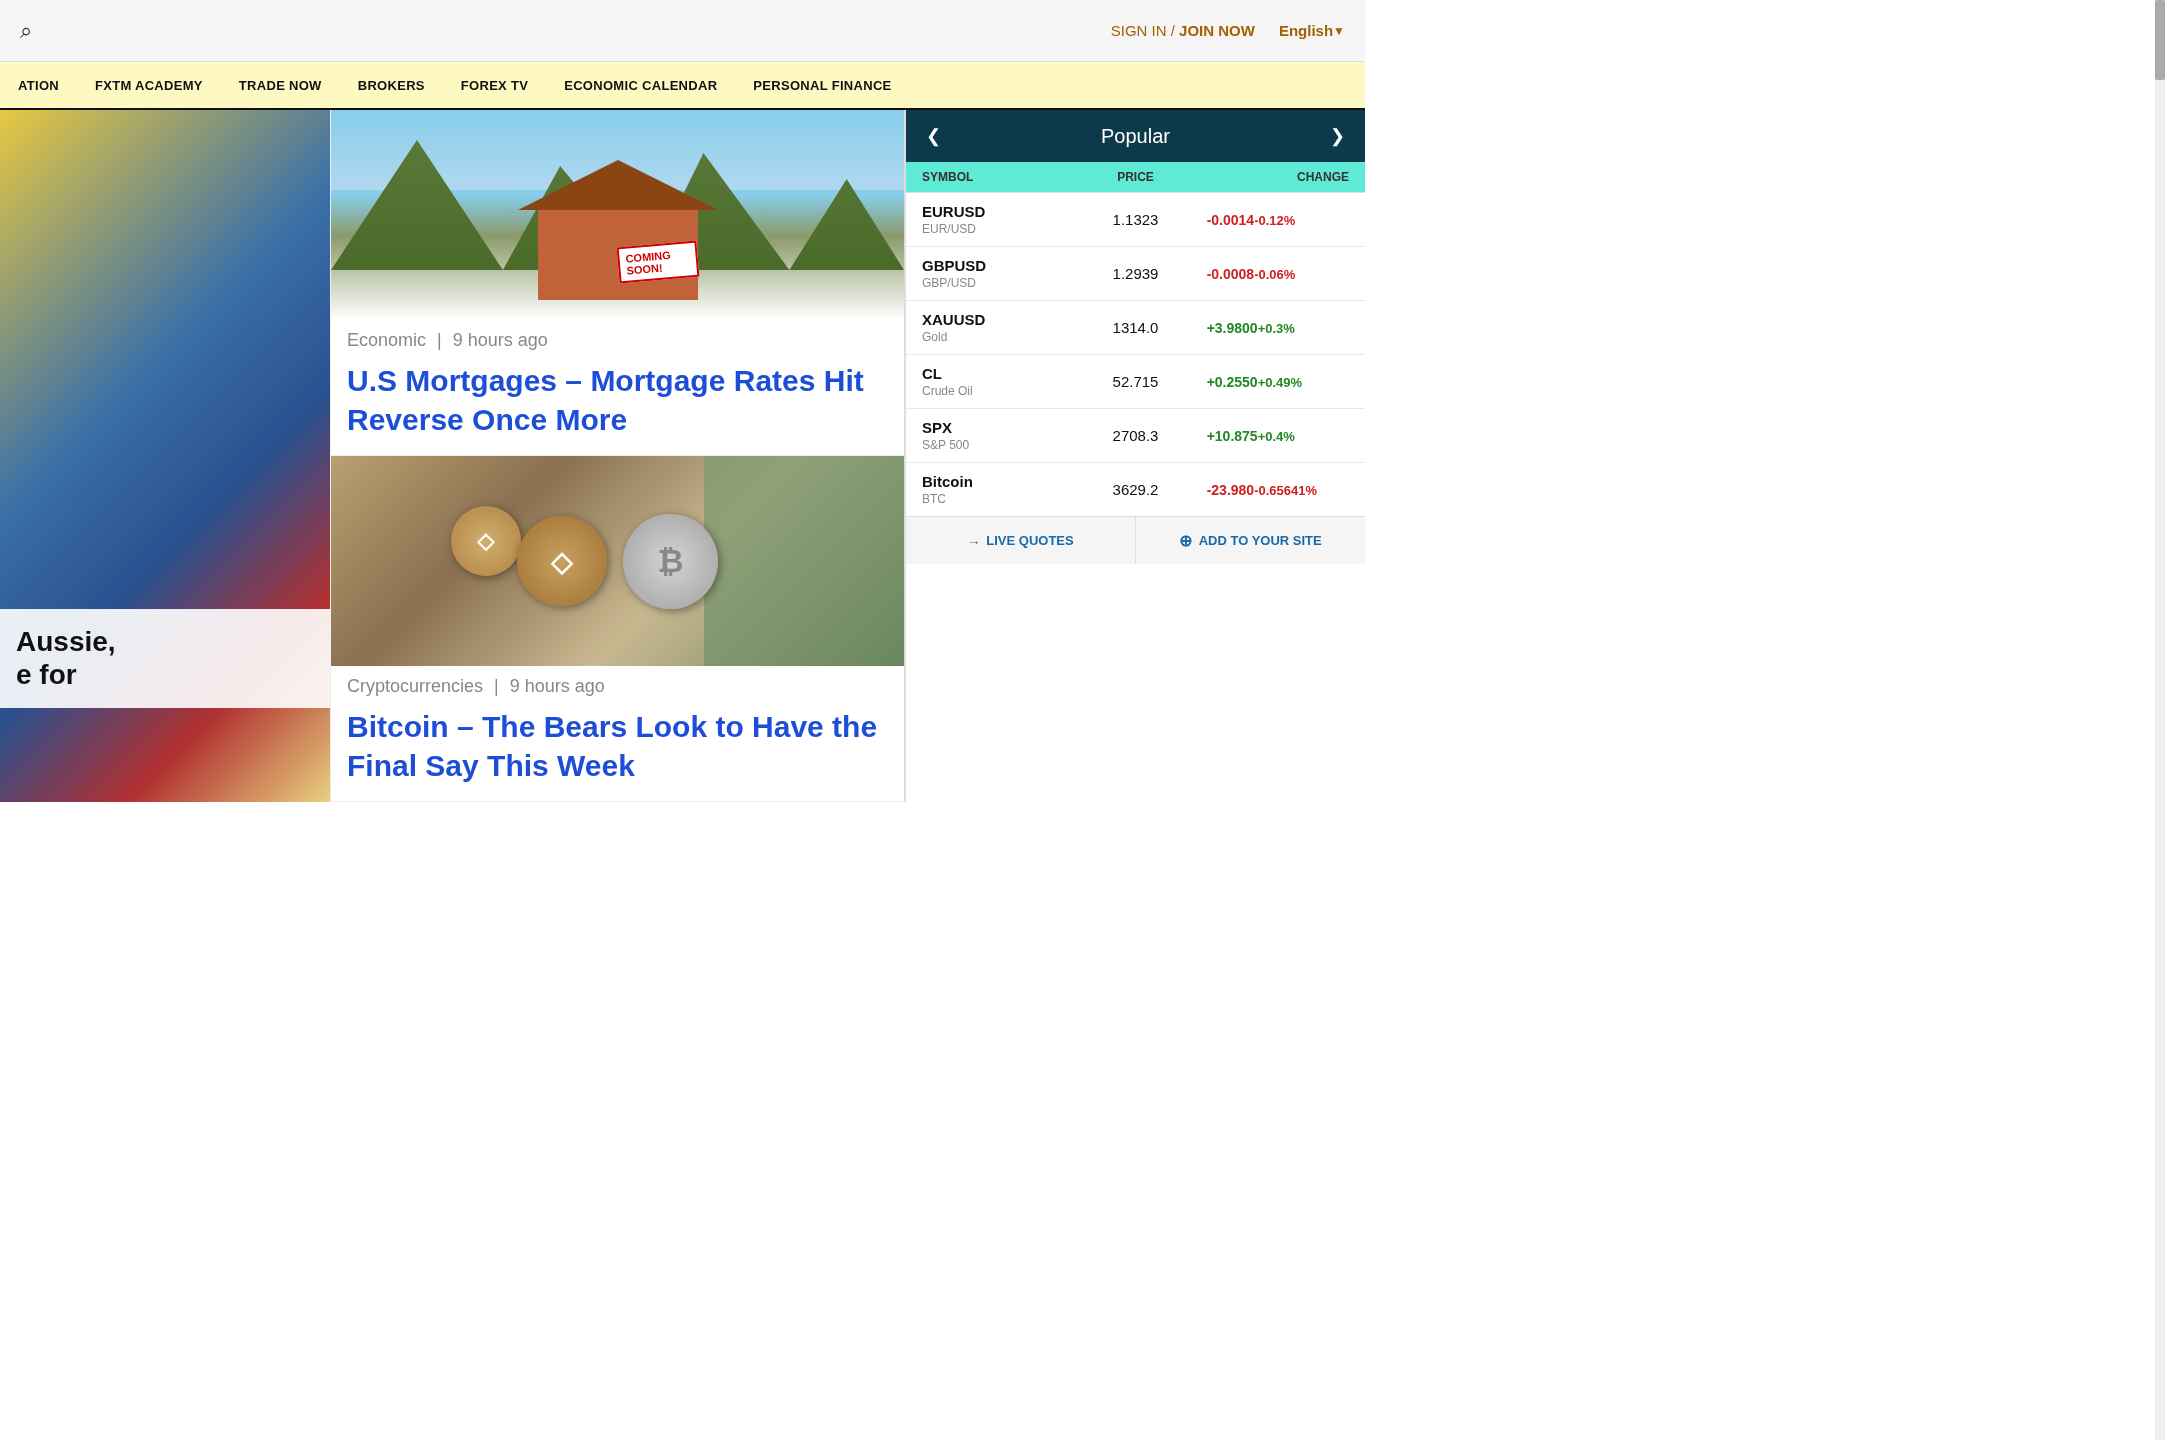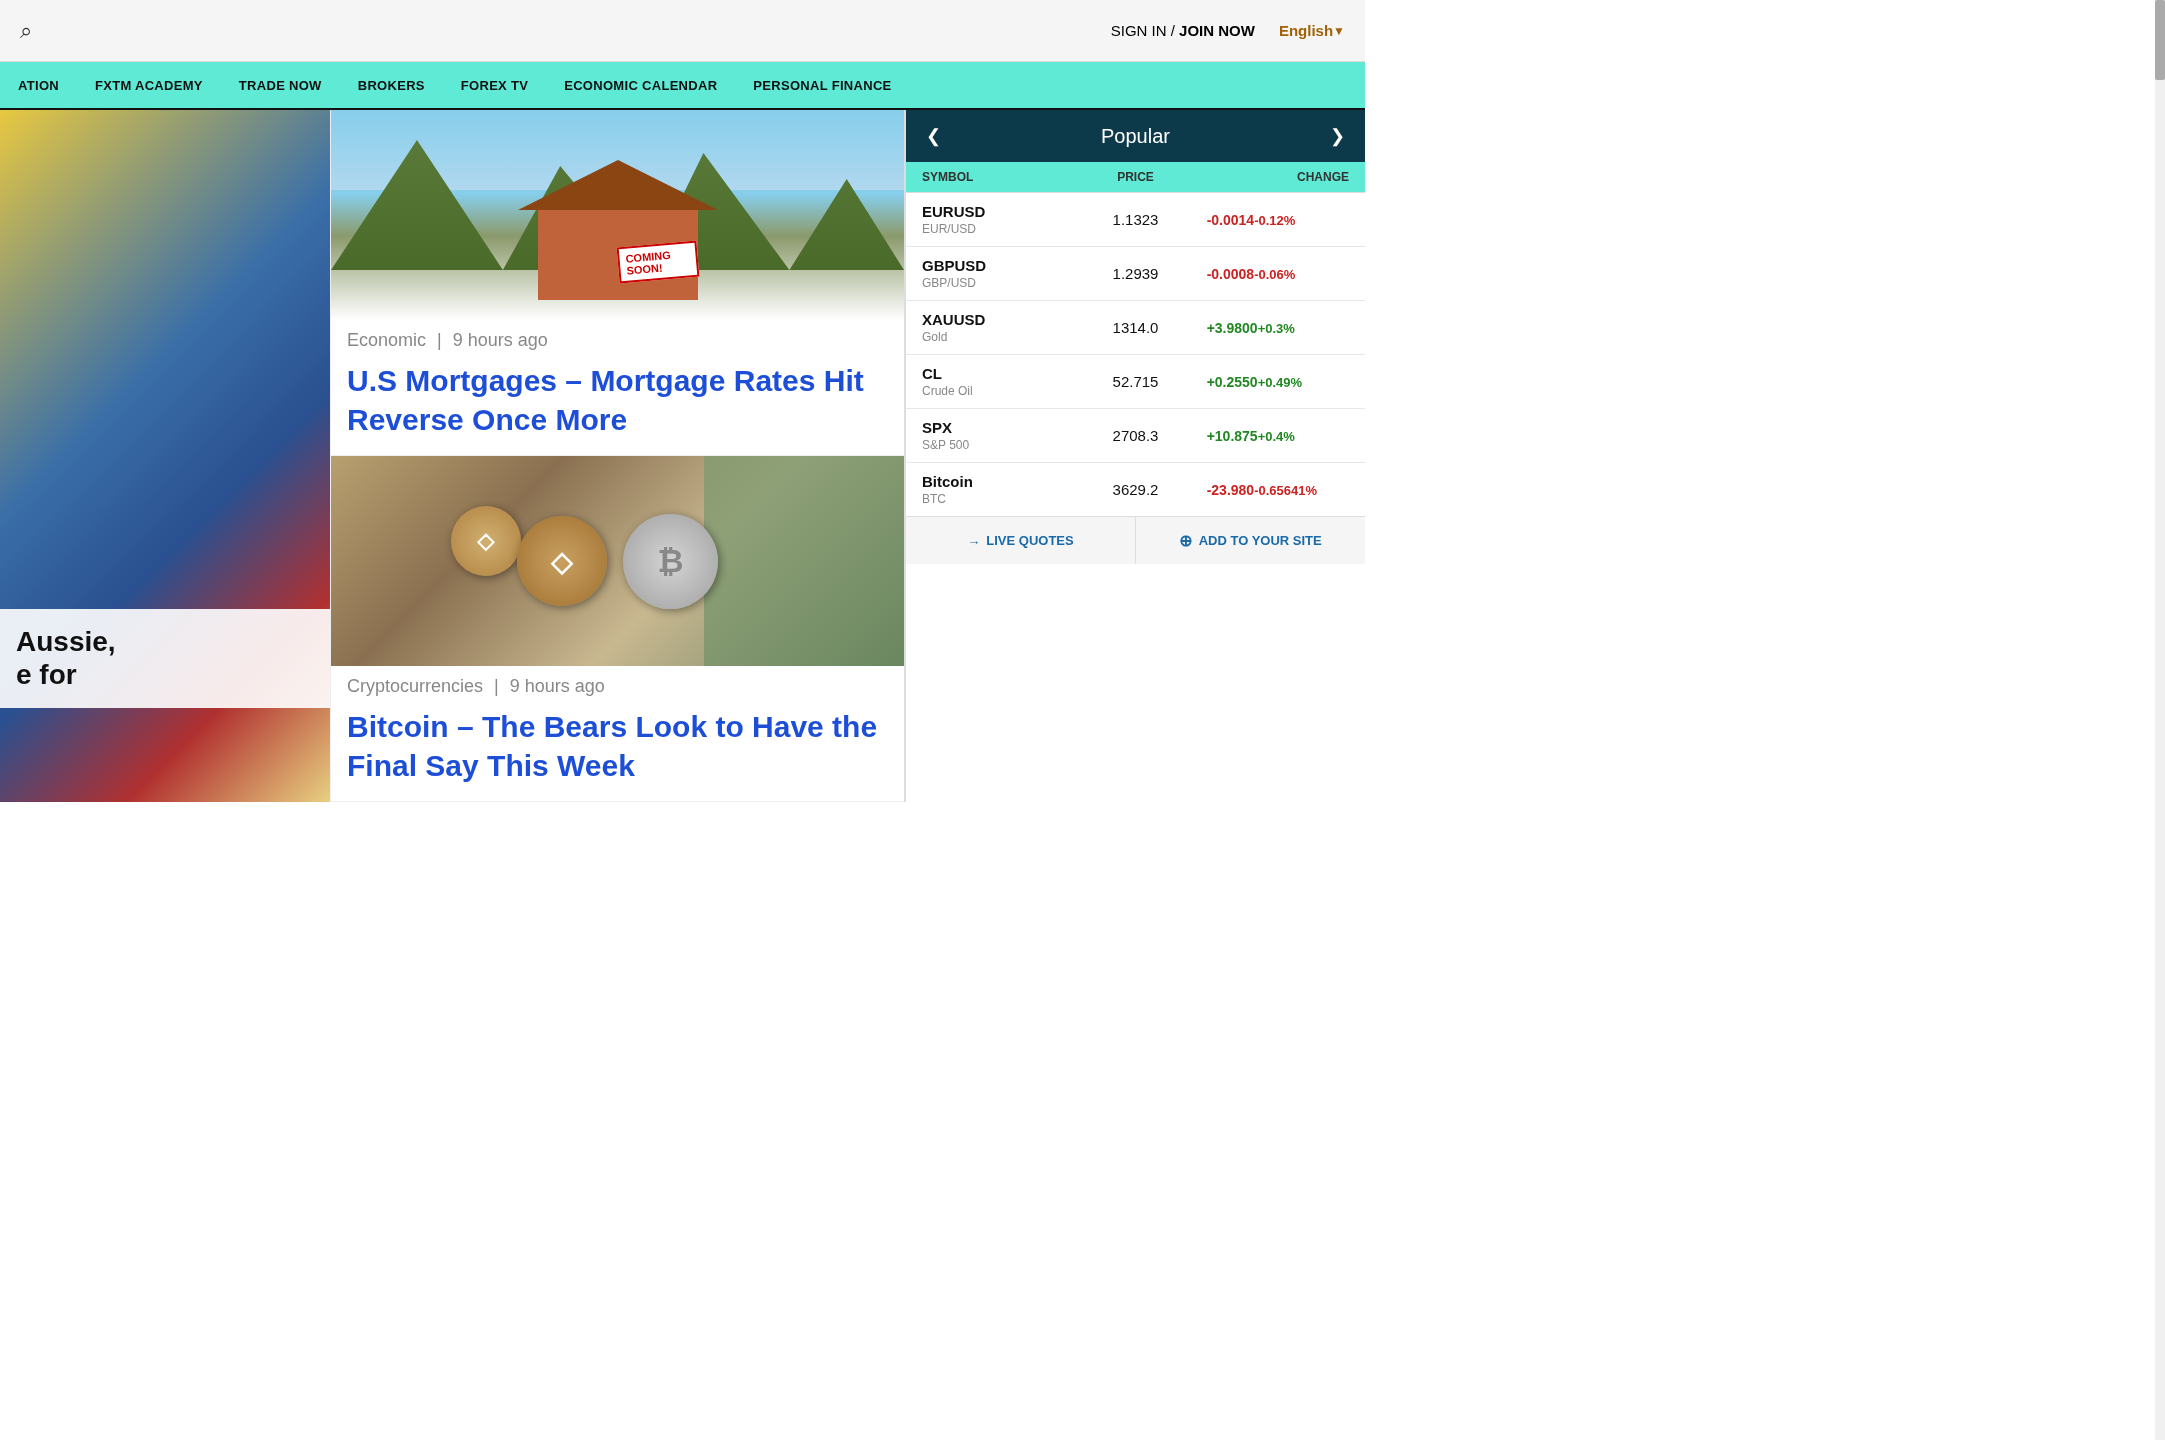--- a/index.html
+++ b/index.html
@@ -25,40 +25,40 @@
       color: #333;
       cursor: pointer;
     }
     .header-right {
       display: flex;
       align-items: center;
       gap: 24px;
     }
     .sign-in-join {
       font-size: 15px;
-      color: #000000;
+      color: #a16207;
     }
     .sign-in-join span { font-weight: normal; }
     .sign-in-join strong { font-weight: bold; }
     .language-selector {
       display: flex;
       align-items: center;
       font-size: 15px;
       font-weight: bold;
       color: #a16207;
       cursor: pointer;
     }
     .language-selector .chevron { font-size: 12px; }
 
     
     .nav {
       display: flex;
       align-items: center;
       padding: 0 0px;
-      background: #5eead4;
+      background: #fef9c3;
       border-bottom: 2px solid #111;
       height: 48px;
     }
     .nav-item {
       padding: 0 18px;
       font-size: 13px;
       font-weight: bold;
       color: #111;
       cursor: pointer;
       height: 48px;

